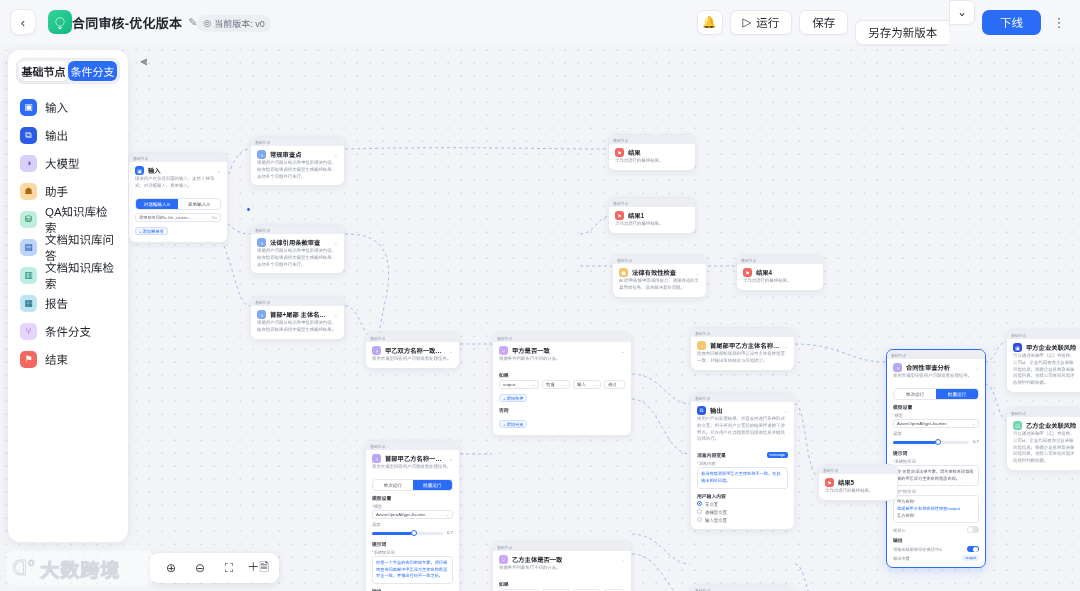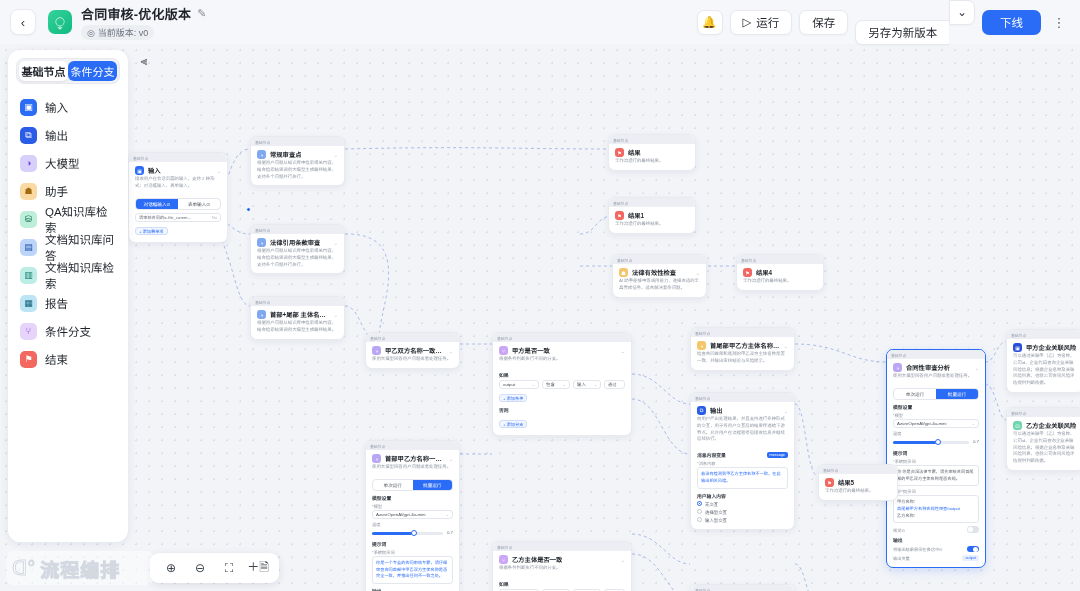--- a/index.html
+++ b/index.html
@@ -21,21 +21,21 @@
   .tb-back {
     width:26px; height:26px; border-radius:8px; background:#fff;
     border:1px solid #e8eaef; display:flex; align-items:center; justify-content:center;
     color:#3a3f47; font-size:13px; cursor:pointer; box-shadow:0 1px 2px rgba(0,0,0,.04);
   }
   .tb-logo {
     width:24px; height:24px; border-radius:7px; margin-left:12px;
     background:linear-gradient(140deg,#34d399,#10b981);
     display:flex; align-items:center; justify-content:center; color:#fff; font-size:12px;
   }
-  .tb-titlewrap { margin-left:9px; display:flex; flex-direction:column; justify-content:center;text-align:right; }
+  .tb-titlewrap { display:flex; flex-direction:row; justify-content:center;text-align:right; }
   .tb-title-row { display:flex; align-items:center; gap:6px; }
   .tb-title { font-size:13px; font-weight:bold; color:#1f2329; letter-spacing:.2px; }
   .tb-edit { color:#8a9099; font-size:11px; cursor:pointer; }
   .tb-version {
     margin-top:2px; display:inline-flex; align-items:center; gap:3px;
     background:#eceef2; color:#6b7280; border-radius:8px;
     padding:1px 6px; font-size:9px; width:max-content;
   }
   .tb-tabs {
     position:absolute; left:392px; top:8px; height:27px;
@@ -655,14 +655,14 @@
 
 <div class="bottombar">
   <div class="bb-btn">⊕</div>
   <div class="bb-btn">⊖</div>
   <div class="bb-btn">⛶</div>
   <div class="bb-btn">＋🗎</div>
 </div>
 
 <div class="watermark">
   <span class="wm-mark">ᗡ°</span>
-  <span class="wm-text">流程编排</span>
+  <span class="wm-text">大数跨境</span>
 </div>
 
 </body></html>

